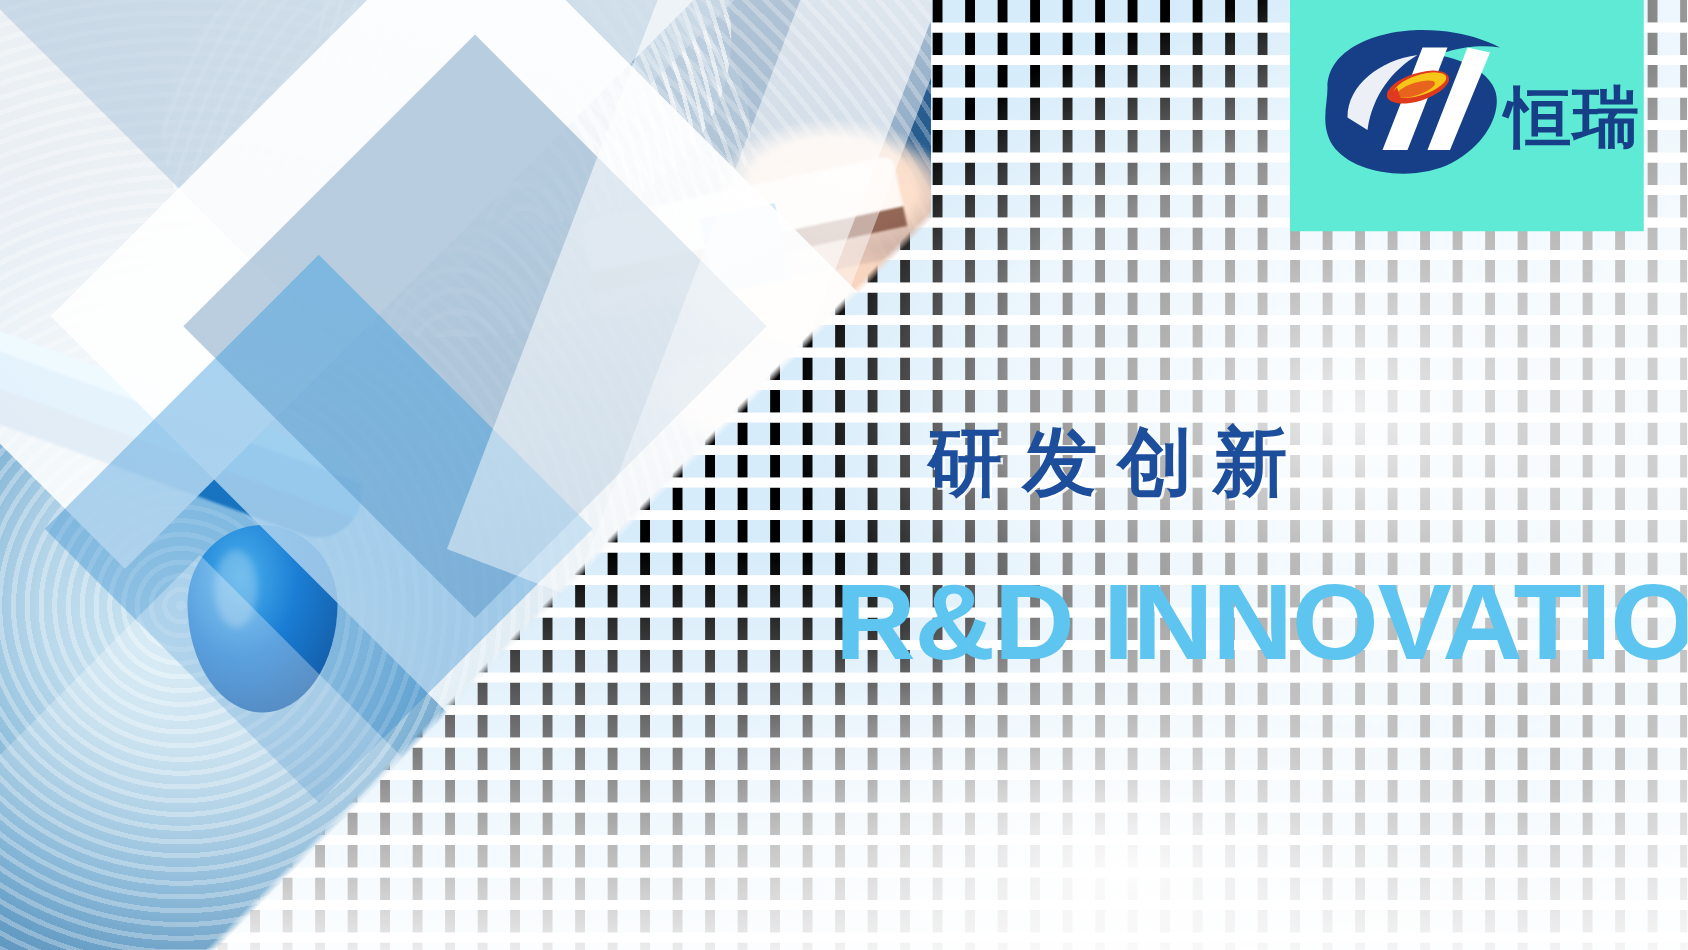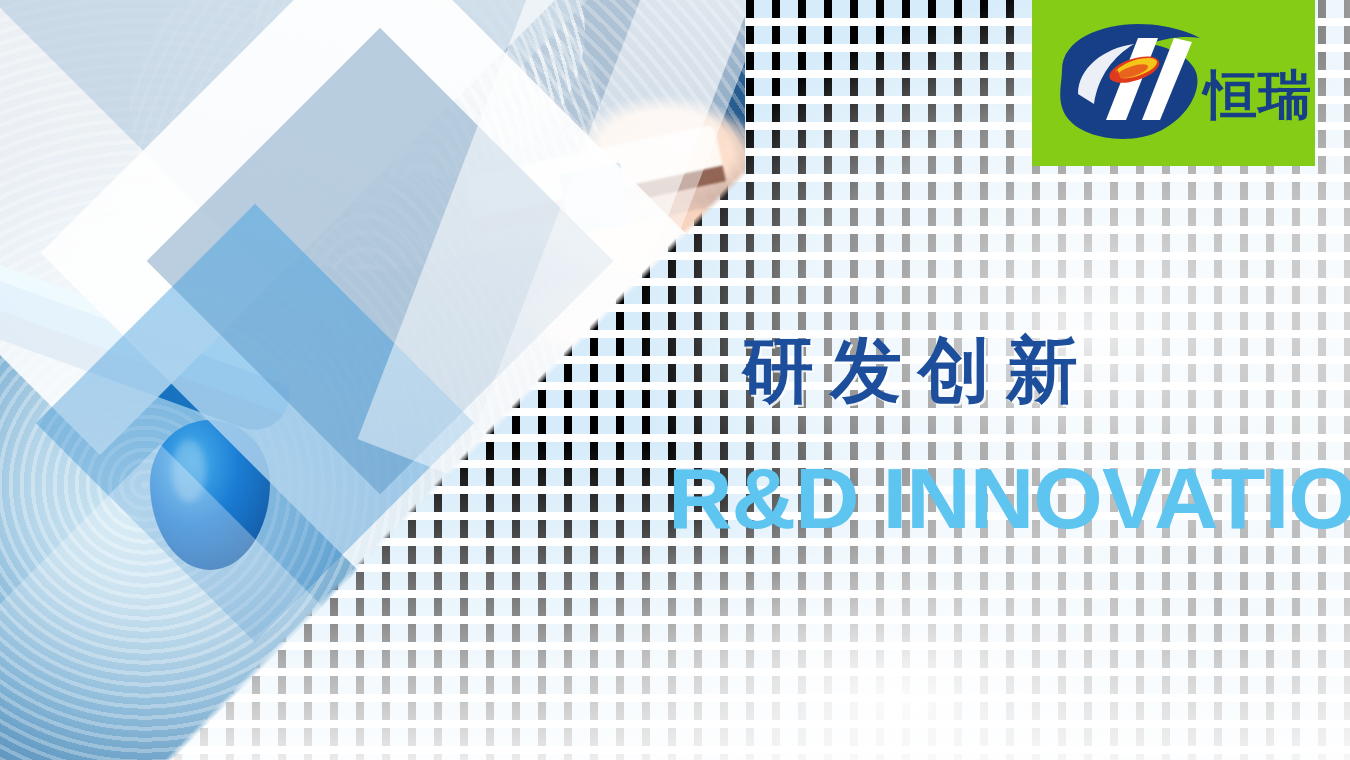--- a/index.html
+++ b/index.html
@@ -162,36 +162,36 @@
     background:linear-gradient(150deg, rgba(56,158,226,.46), rgba(28,116,190,.30));
   }
   .wedge-white-bl{
     left:-120px;top:560px;width:560px;height:560px;
     transform:rotate(45deg);
     background:linear-gradient(to bottom, rgba(255,255,255,.30), rgba(255,255,255,.10));
   }
 
   
   .logo-plate{
-    position:absolute;left:1032px;top:0;width:283px;height:166px;
-    background:#84cc16;
+    position:absolute;left:1032px;top:0;width:283px;height:185px;
+    background:#5eead4;
   }
   .logo-mark{position:absolute;left:22px;top:22px;width:150px;height:120px;}
   .logo-cn{
     position:absolute;left:172px;top:68px;
     font-size:53px;line-height:53px;font-weight:bold;
     color:#173f87;letter-spacing:1px;
     font-family:"DejaVu Sans","Liberation Sans",sans-serif;
     white-space:nowrap;
   }
 
   
   .title-cn{
     position:absolute;left:742px;top:322px;
-    font-size:72px;line-height:96px;font-weight:bold;
+    font-size:60px;line-height:96px;font-weight:bold;
     color:#1c4e9c;letter-spacing:16px;white-space:nowrap;
     font-family:"DejaVu Sans","Liberation Sans",sans-serif;
     text-shadow:2px 2px 0 rgba(255,255,255,.85);
   }
   .title-en{
     position:absolute;left:668px;top:452px;
     font-size:86px;line-height:92px;font-weight:bold;
     color:#5ec4f0;letter-spacing:-1px;white-space:nowrap;
     transform:scaleX(1.04);transform-origin:left center;
     font-family:"Liberation Sans","DejaVu Sans",sans-serif;

